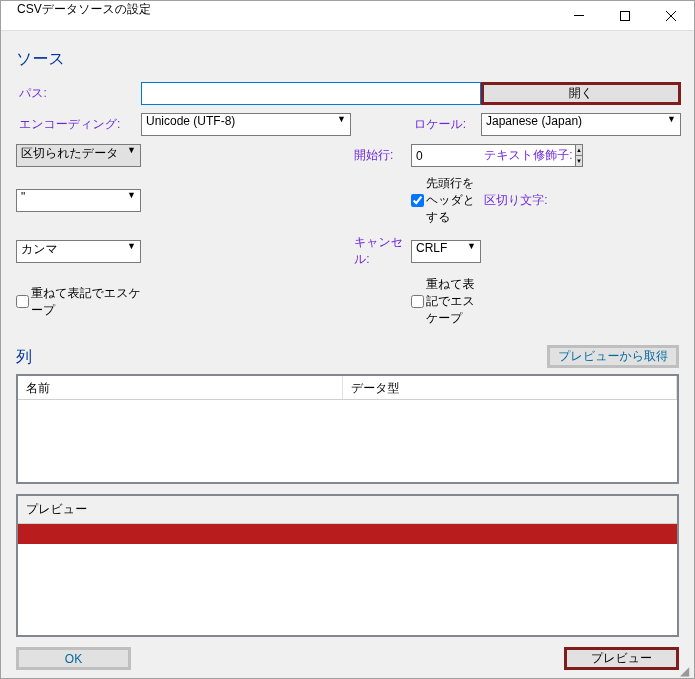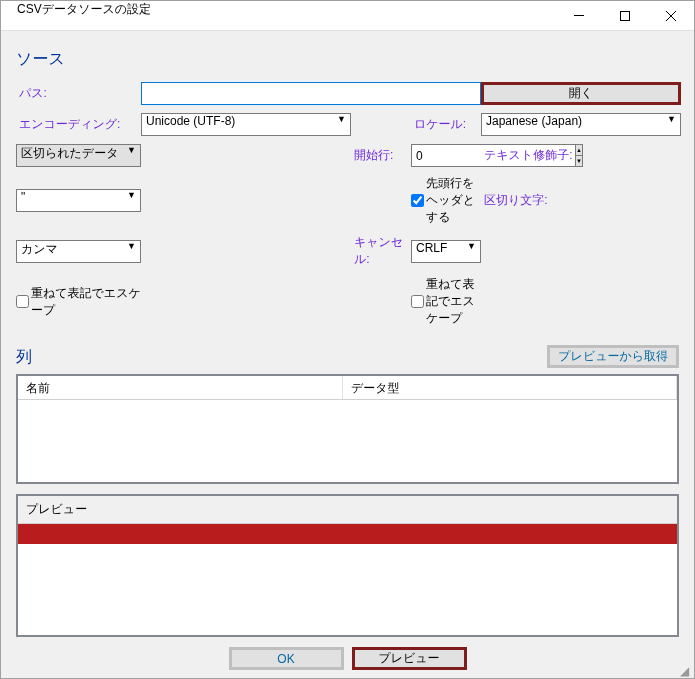--- a/index.html
+++ b/index.html
@@ -29,21 +29,21 @@
 .chk input { width: 13px; height: 13px; }
 .cols-header { display: flex; align-items: center; margin-top: 6px; }
 .cols-header .section-title { flex: 1; margin-bottom: 6px; }
 .table-box { border: 2px solid #828790; background: #fff; height: 110px; }
 .thead { display: flex; background: #fff; border-bottom: 1px solid #d0d0d0; height: 24px; }
 .thead div { padding: 4px 8px; border-right: 1px solid #e0e0e0; }
 .thead .c1 { width: 325px; }
 .thead .c2 { flex: 1; }
 .preview-box { border: 2px solid #828790; background: #b91c1c; margin-top: 10px; flex: 1; display: flex; flex-direction: column; gap: 20px; }
 .preview-head { background: #f0f0f0; padding: 5px 8px; border-bottom: 1px solid #d0d0d0; }
-.footer { display: flex; justify-content: center; gap: 8px; padding: 10px 0 0 0; }
+.footer { display: flex; justify-content: space-between; gap: 8px; padding: 10px 0 0 0; }
 .footer .btn { width: 115px; }
 .resize-grip { position: absolute; right: 2px; bottom: 2px; width: 12px; height: 12px; color: #999; font-size: 12px; pointer-events: none; }
 .body-wrap { position: relative; flex: 1; display: flex; flex-direction: column; }
 </style>
 </head>
 <body>
 
 <div class="titlebar">
   <span class="titlebar-text">CSVデータソースの設定</span>
   <div class="win-controls">

